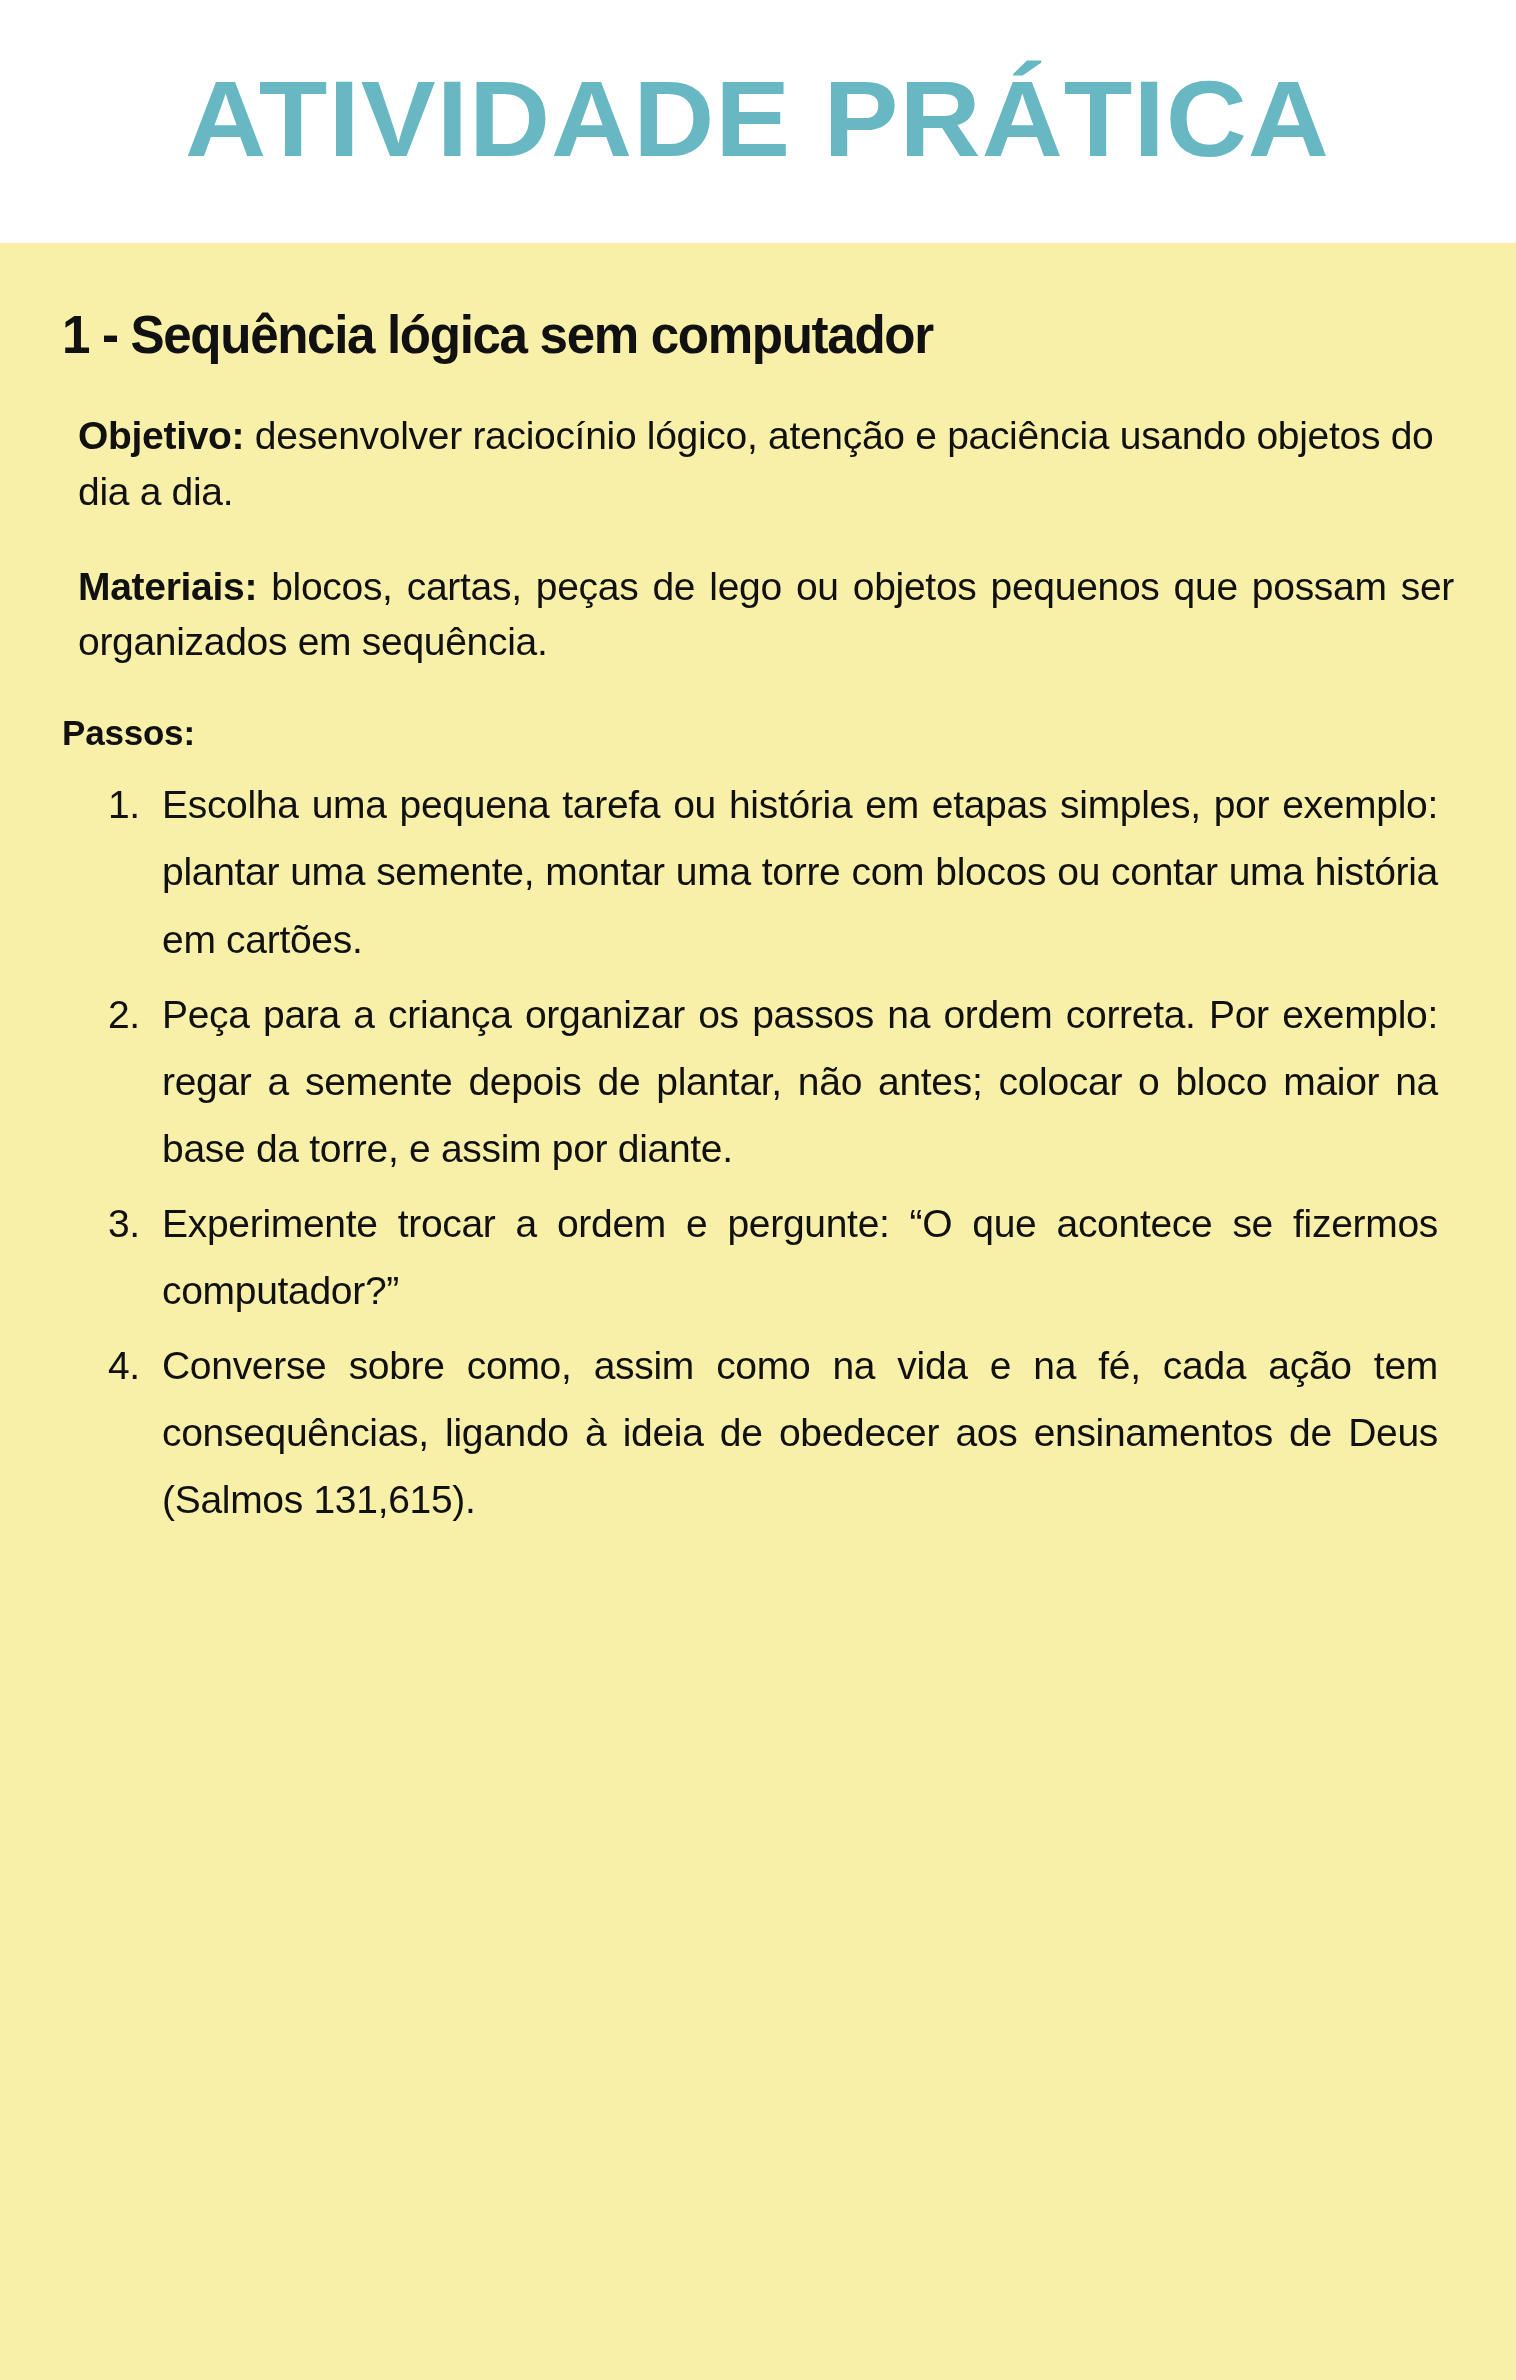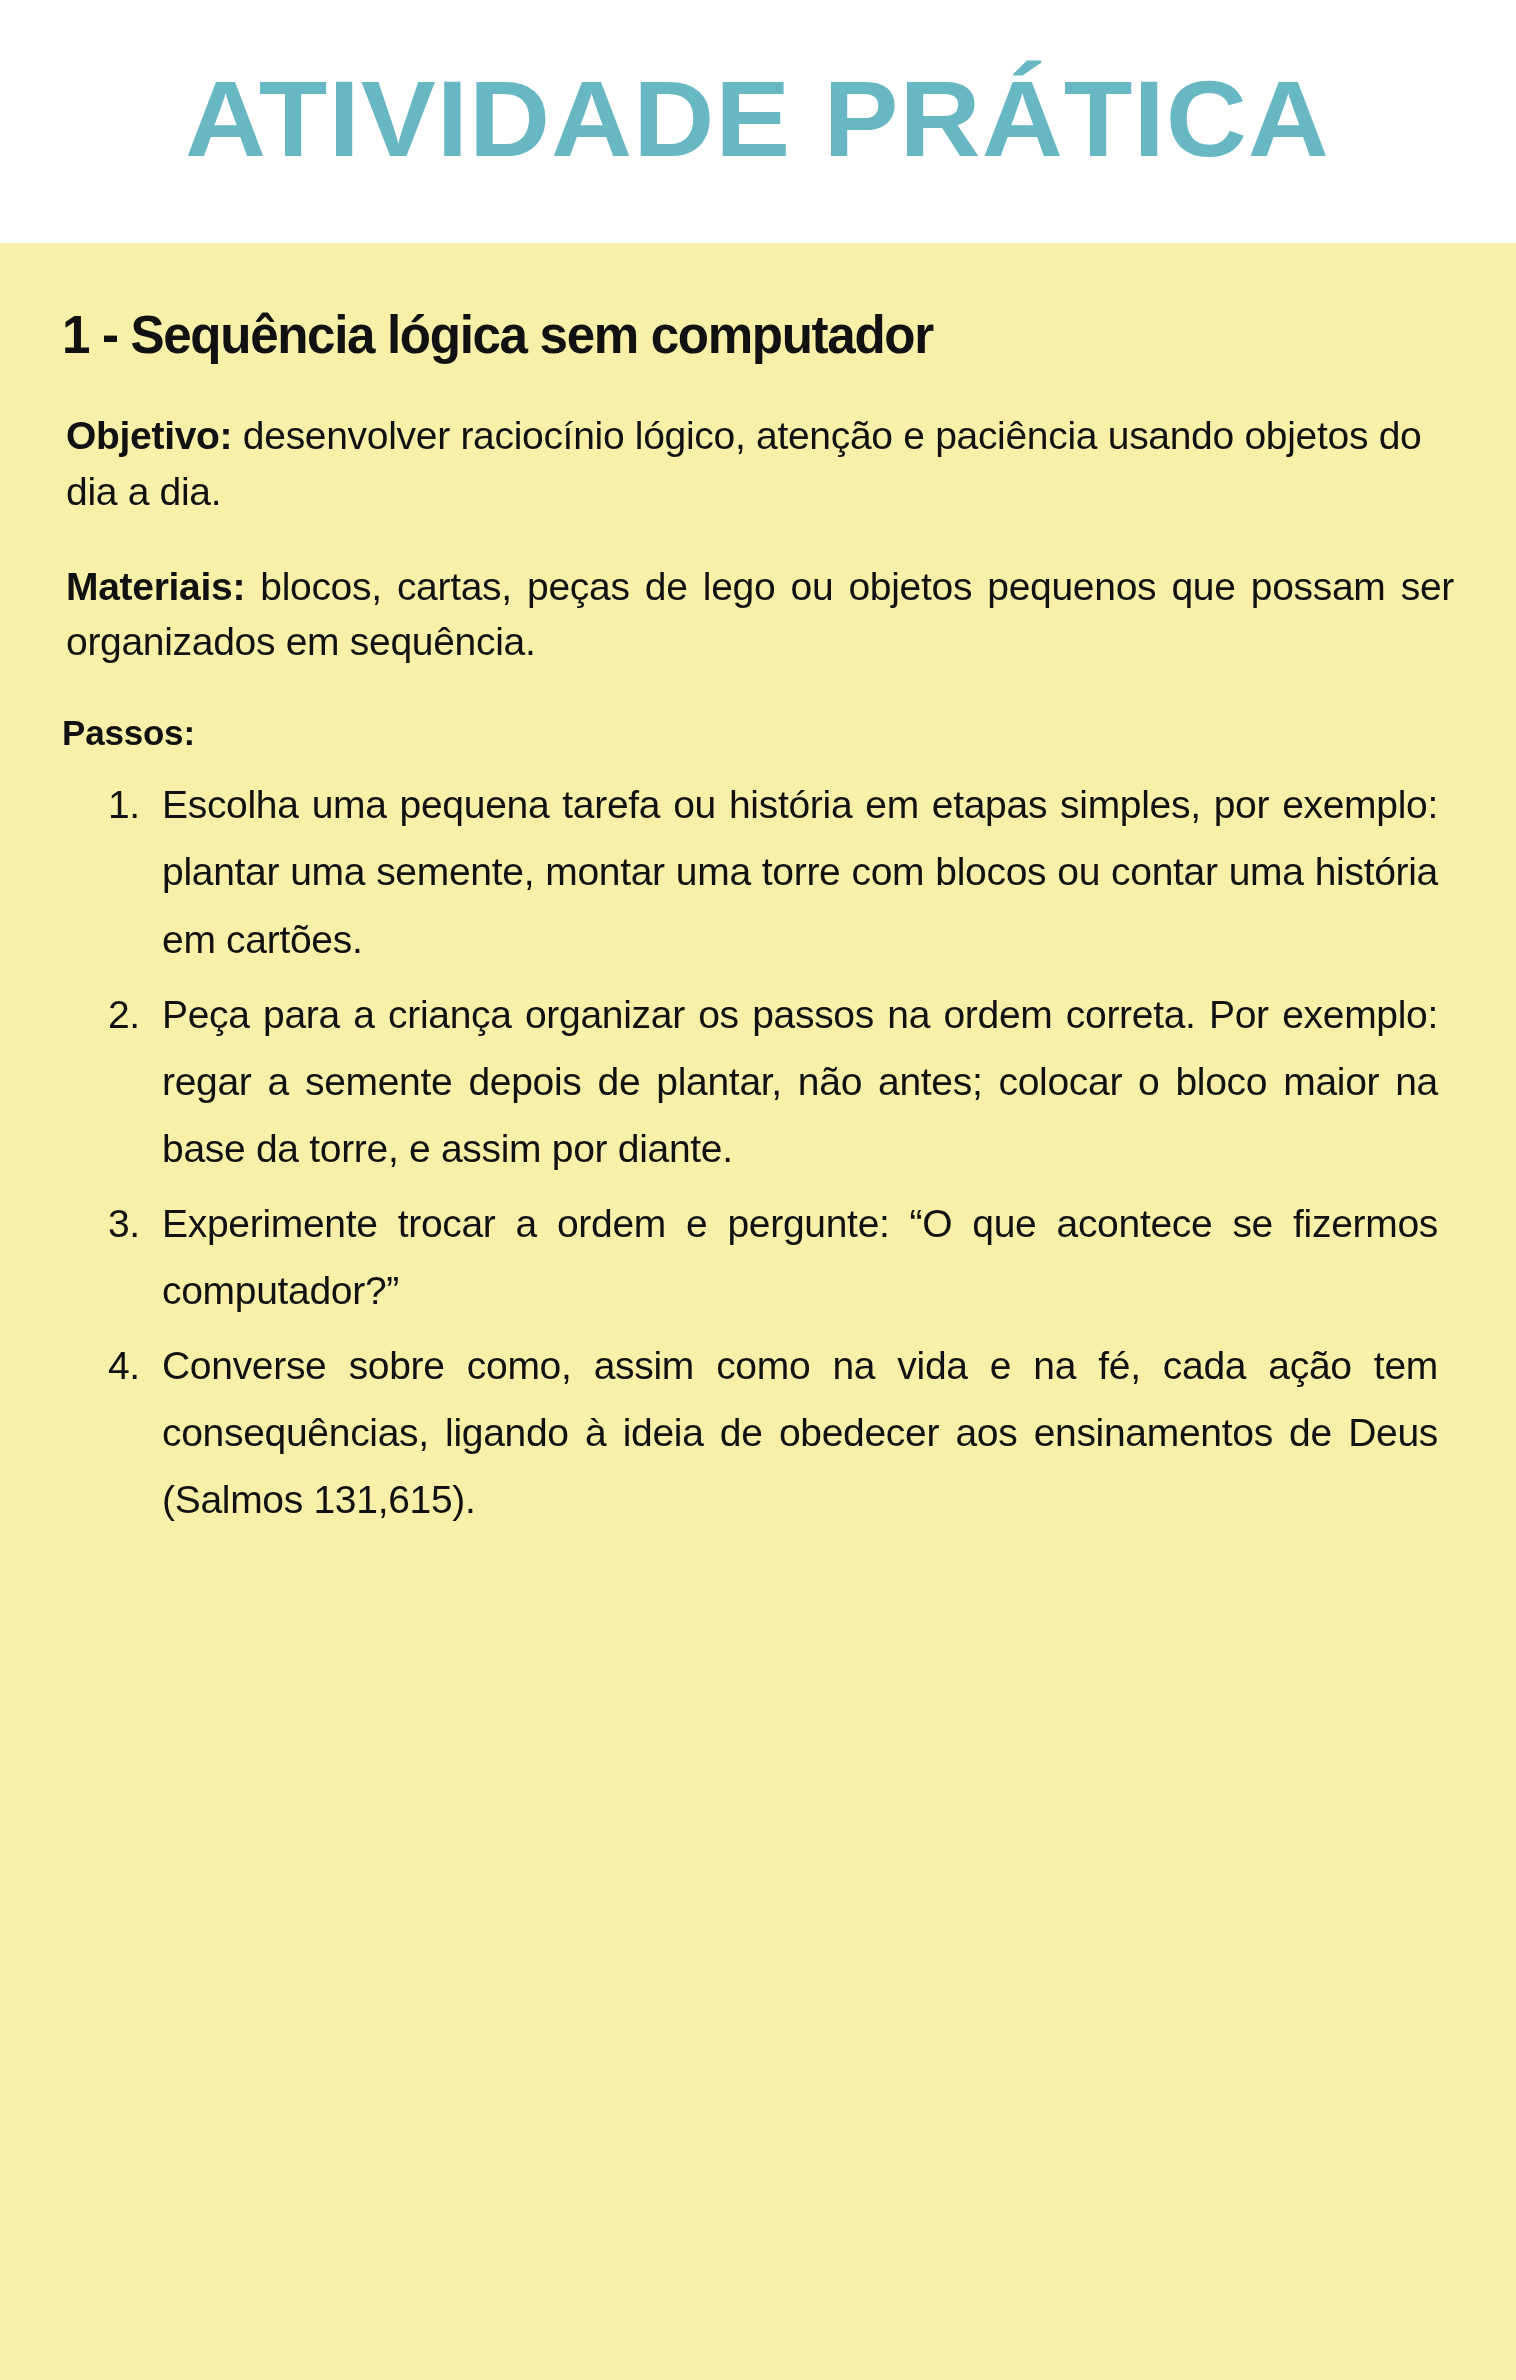--- a/index.html
+++ b/index.html
@@ -75,21 +75,21 @@
     margin: 0 0 44px 0;
     transform: scaleX(0.965);
     transform-origin: left center;
   }
 
   .para {
     font-family: "Liberation Sans", sans-serif;
     font-size: 39px;
     line-height: 1.42;
     color: #111111;
-    margin: 0 0 40px 4px;
+    margin: 0 0 40px 16px;
     letter-spacing: -0.3px;
   }
 
   .para.justified {
     text-align: justify;
     text-align-last: left;
   }
 
   .para .lead {
     font-weight: 700;

